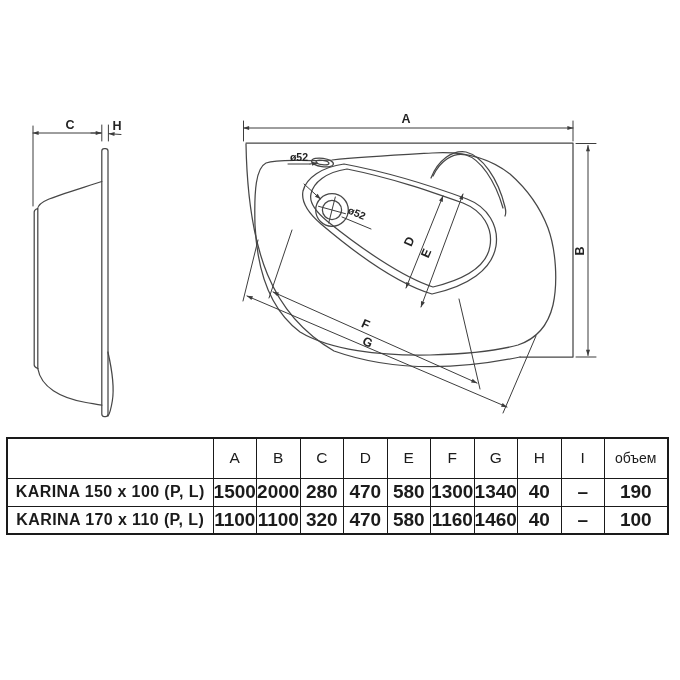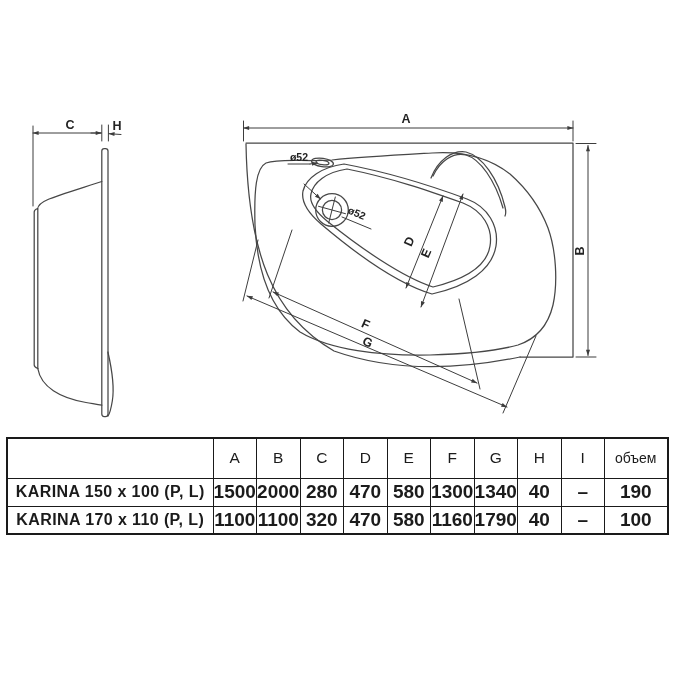--- a/index.html
+++ b/index.html
@@ -164,20 +164,20 @@
         <td class="num">190</td>
       </tr>
       <tr class="row">
         <td class="name">KARINA 170 x 110 (P, L)</td>
         <td class="num">1100</td>
         <td class="num">1100</td>
         <td class="num">320</td>
         <td class="num">470</td>
         <td class="num">580</td>
         <td class="num">1160</td>
-        <td class="num">1790</td>
+        <td class="num">1460</td>
         <td class="num">40</td>
         <td class="num">–</td>
         <td class="num">100</td>
       </tr>
     </tbody>
   </table>
 </div>
 
 </body></html>

